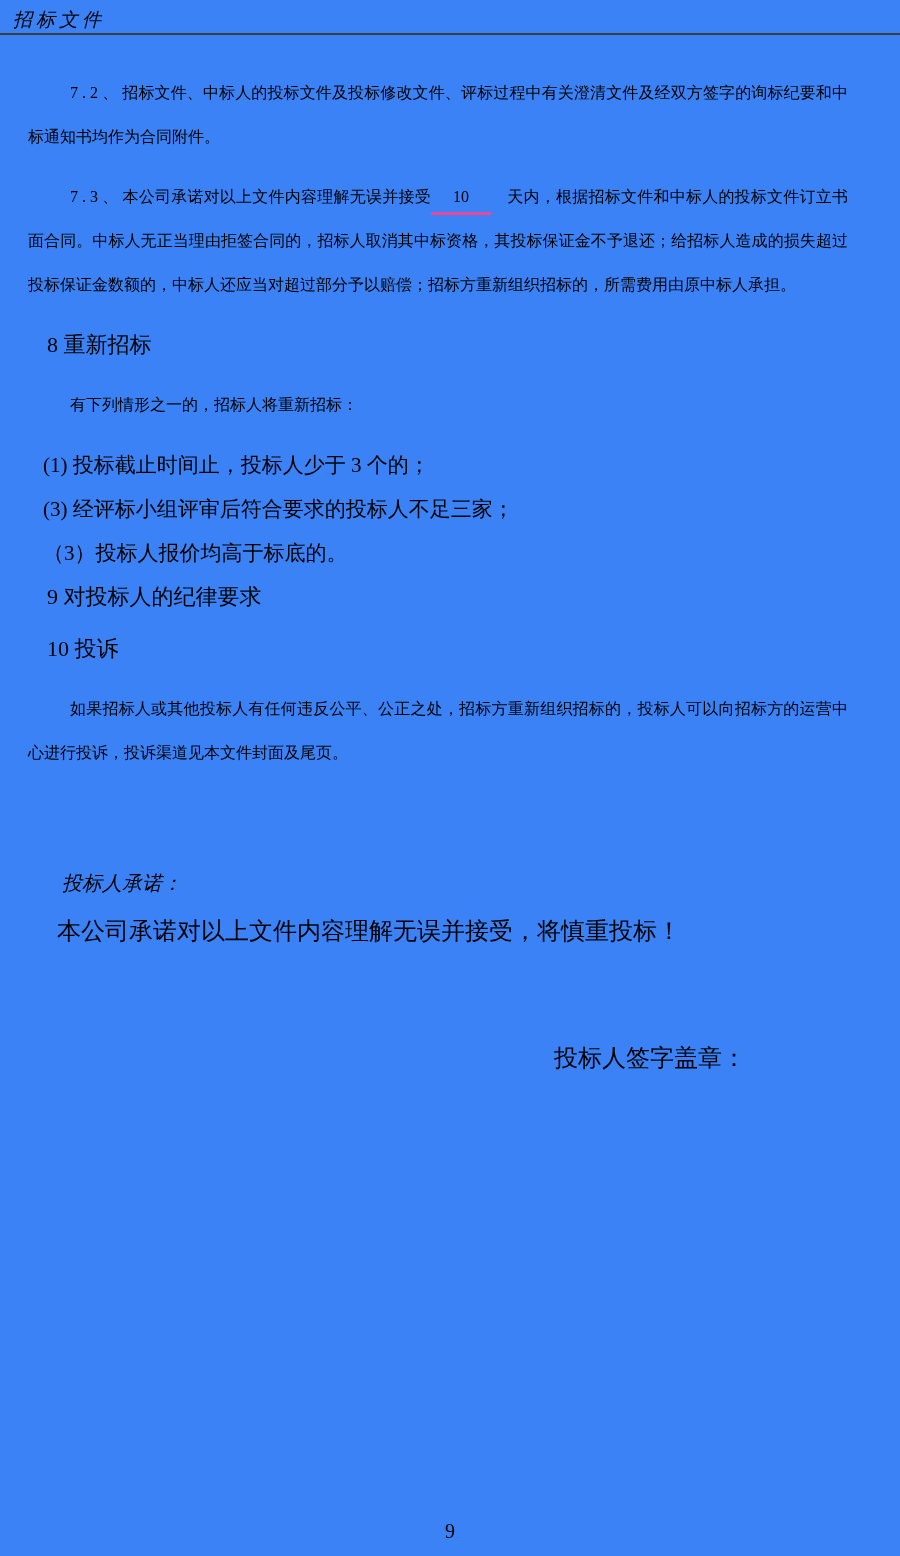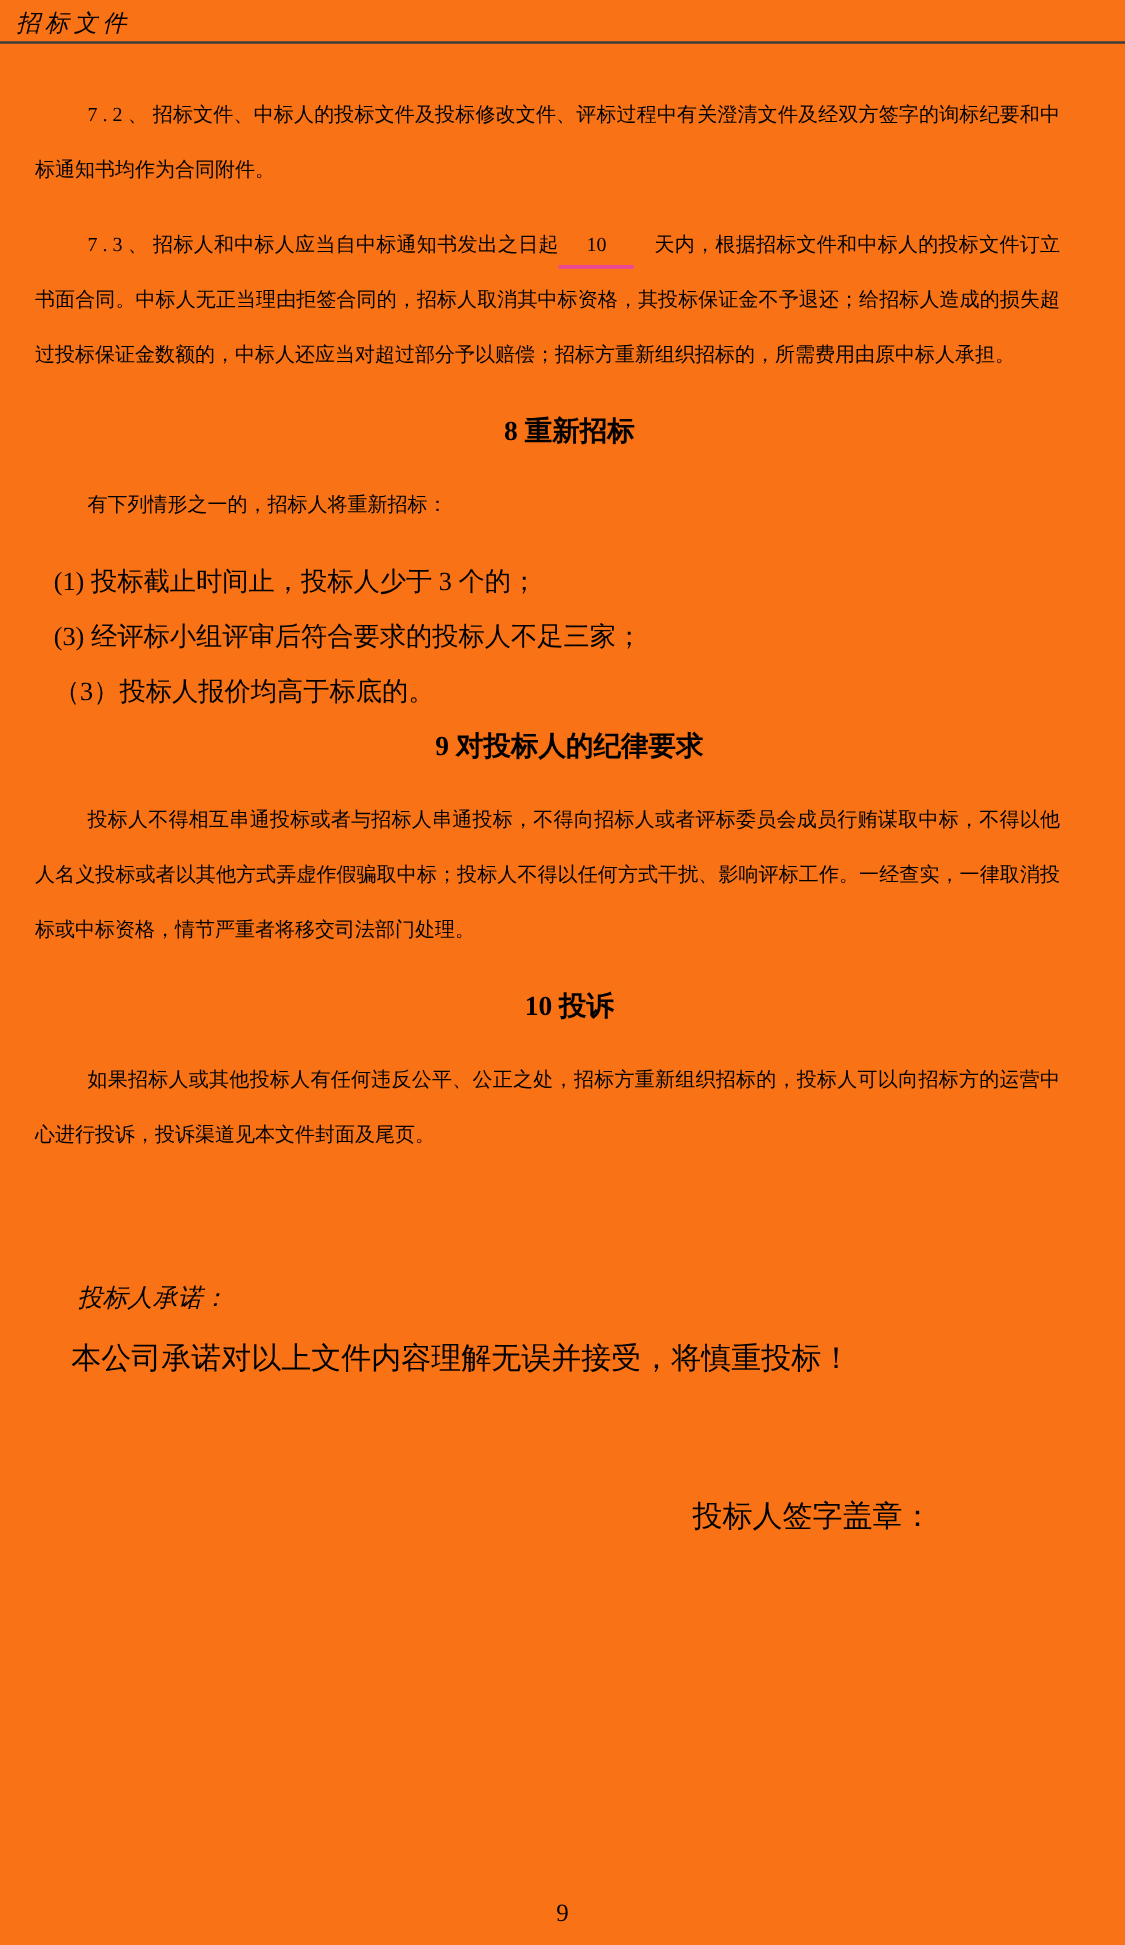--- a/index.html
+++ b/index.html
@@ -1,21 +1,21 @@
 <!DOCTYPE html>
 <html><head>
 <meta charset="utf-8">
 <style>
   html, body { margin: 0; padding: 0; background: #e8e8e8; }
   .page {
     position: relative;
     width: 900px;
     height: 1556px;
     margin: 0 auto;
-    background: #f97316;
+    background: #3b82f6;
     color: #000;
     overflow: hidden;
     font-family: "Liberation Serif", serif;
   }
   
   .page-header {
     padding: 6px 0 0 13px;
     height: 27px;
     font-size: 19px;
     font-style: italic;
@@ -46,24 +46,24 @@
     display: inline-block;
     width: 60px;
     line-height: 30px;
     text-align: center;
     border-bottom: 3px solid #ec4899;
     text-indent: 0;
   }
   .sec-heading {
     margin: 0;
     font-size: 22px;
-    font-weight: bold;
+    font-weight: normal;
     line-height: 44px;
     text-indent: 35px;
-    text-align: center;
+    text-align: left;
   }
   .sec-heading.gap-top { margin-top: 8px; }
   .list-item {
     margin: 0;
     font-size: 21px;
     line-height: 44px;
     text-indent: 31px;
     text-align: left;
   }
   
@@ -100,33 +100,32 @@
 
   <header>
     <div class="page-header">招标文件</div>
     <hr class="header-rule">
   </header>
 
   <main class="content">
 
     <p class="para first"><span class="clause-num">7.2、</span><span>招标文件、中标人的投标文件及投标修改文件、评标过程中有关澄清文件及经双方签字的询标纪要和中标通知书均作为合同附件。</span></p>
 
-    <p class="para"><span class="clause-num">7.3、</span><span>招标人和中标人应当自中标通知书发出之日起</span><span class="blank-field">10</span><span>　天内，根据招标文件和中标人的投标文件订立书面合同。中标人无正当理由拒签合同的，招标人取消其中标资格，其投标保证金不予退还；给招标人造成的损失超过投标保证金数额的，中标人还应当对超过部分予以赔偿；招标方重新组织招标的，所需费用由原中标人承担。</span></p>
+    <p class="para"><span class="clause-num">7.3、</span><span>本公司承诺对以上文件内容理解无误并接受</span><span class="blank-field">10</span><span>　天内，根据招标文件和中标人的投标文件订立书面合同。中标人无正当理由拒签合同的，招标人取消其中标资格，其投标保证金不予退还；给招标人造成的损失超过投标保证金数额的，中标人还应当对超过部分予以赔偿；招标方重新组织招标的，所需费用由原中标人承担。</span></p>
 
     <h2 class="sec-heading">8 重新招标</h2>
 
     <p class="para">有下列情形之一的，招标人将重新招标：</p>
 
     <p class="list-item">(1) 投标截止时间止，投标人少于 3 个的；</p>
     <p class="list-item">(3) 经评标小组评审后符合要求的投标人不足三家；</p>
     <p class="list-item">（3）投标人报价均高于标底的。</p>
 
     <h2 class="sec-heading">9 对投标人的纪律要求</h2>
 
-    <p class="para">投标人不得相互串通投标或者与招标人串通投标，不得向招标人或者评标委员会成员行贿谋取中标，不得以他人名义投标或者以其他方式弄虚作假骗取中标；投标人不得以任何方式干扰、影响评标工作。一经查实，一律取消投标或中标资格，情节严重者将移交司法部门处理。</p>
 
     <h2 class="sec-heading gap-top">10 投诉</h2>
 
     <p class="para">如果招标人或其他投标人有任何违反公平、公正之处，招标方重新组织招标的，投标人可以向招标方的运营中心进行投诉，投诉渠道见本文件封面及尾页。</p>
 
     <div class="promise">
       <p class="promise-label">投标人承诺：</p>
       <p class="promise-body">本公司承诺对以上文件内容理解无误并接受，将慎重投标！</p>
     </div>
 

